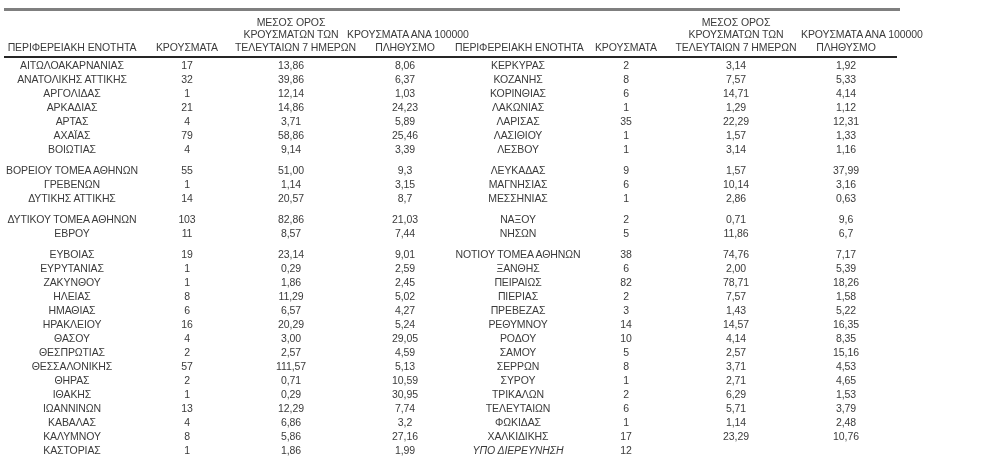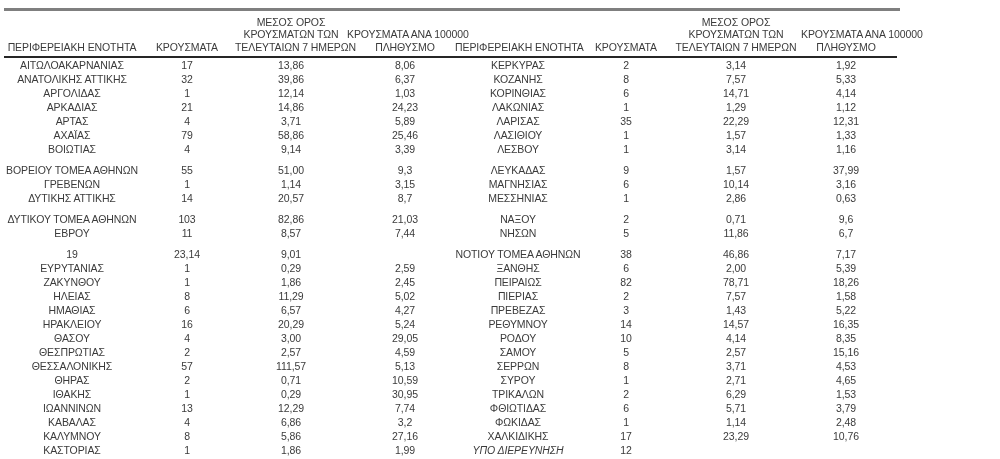--- a/index.html
+++ b/index.html
@@ -140,20 +140,21 @@
           <div class="cell">21,03</div>
         </div>
         <div class="row">
           <div class="cell">ΕΒΡΟΥ</div>
           <div class="cell">11</div>
           <div class="cell">8,57</div>
           <div class="cell">7,44</div>
         </div>
         <div class="gap"></div>
         <div class="row">
+          <div class="cell">ΕΥΒΟΙΑΣ</div>
           <div class="cell">19</div>
           <div class="cell">23,14</div>
           <div class="cell">9,01</div>
         </div>
         <div class="row">
           <div class="cell">ΕΥΡΥΤΑΝΙΑΣ</div>
           <div class="cell">1</div>
           <div class="cell">0,29</div>
           <div class="cell">2,59</div>
         </div>
@@ -324,21 +325,21 @@
         <div class="row">
           <div class="cell">ΝΗΣΩΝ</div>
           <div class="cell">5</div>
           <div class="cell">11,86</div>
           <div class="cell">6,7</div>
         </div>
         <div class="gap"></div>
         <div class="row">
           <div class="cell">ΝΟΤΙΟΥ ΤΟΜΕΑ ΑΘΗΝΩΝ</div>
           <div class="cell">38</div>
-          <div class="cell">46,86</div>
+          <div class="cell">74,76</div>
           <div class="cell">7,17</div>
         </div>
         <div class="row">
           <div class="cell">ΞΑΝΘΗΣ</div>
           <div class="cell">6</div>
           <div class="cell">2,00</div>
           <div class="cell">5,39</div>
         </div>
         <div class="row">
           <div class="cell">ΠΕΙΡΑΙΩΣ</div>
@@ -388,21 +389,21 @@
           <div class="cell">2,71</div>
           <div class="cell">4,65</div>
         </div>
         <div class="row">
           <div class="cell">ΤΡΙΚΑΛΩΝ</div>
           <div class="cell">2</div>
           <div class="cell">6,29</div>
           <div class="cell">1,53</div>
         </div>
         <div class="row">
-          <div class="cell">ΦΘΙΩΤΙΔΑΣ</div>
+          <div class="cell">ΤΕΛΕΥΤΑΙΩΝ</div>
           <div class="cell">6</div>
           <div class="cell">5,71</div>
           <div class="cell">3,79</div>
         </div>
         <div class="row">
           <div class="cell">ΦΩΚΙΔΑΣ</div>
           <div class="cell">1</div>
           <div class="cell">1,14</div>
           <div class="cell">2,48</div>
         </div>

